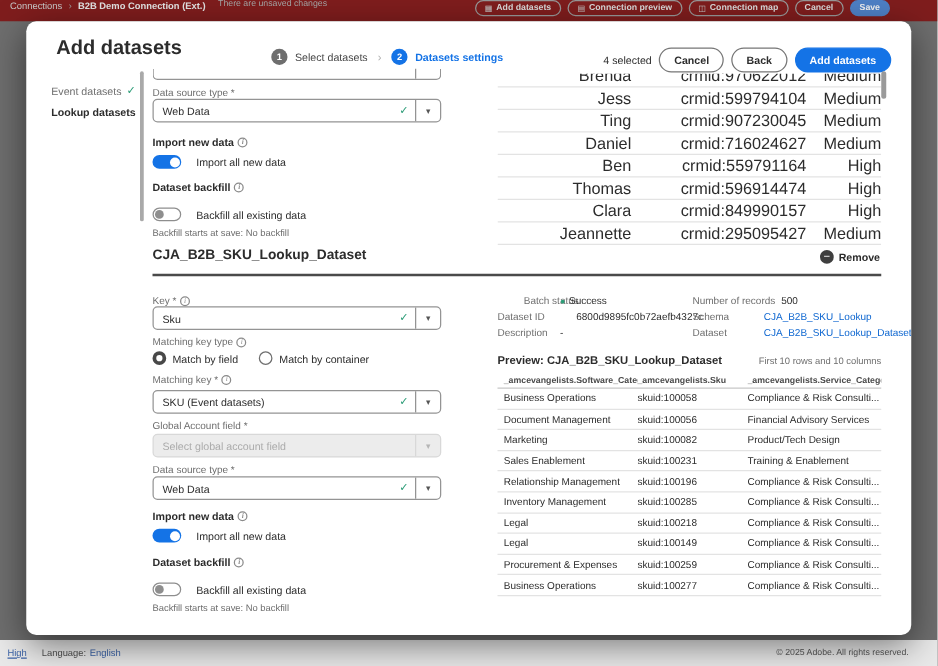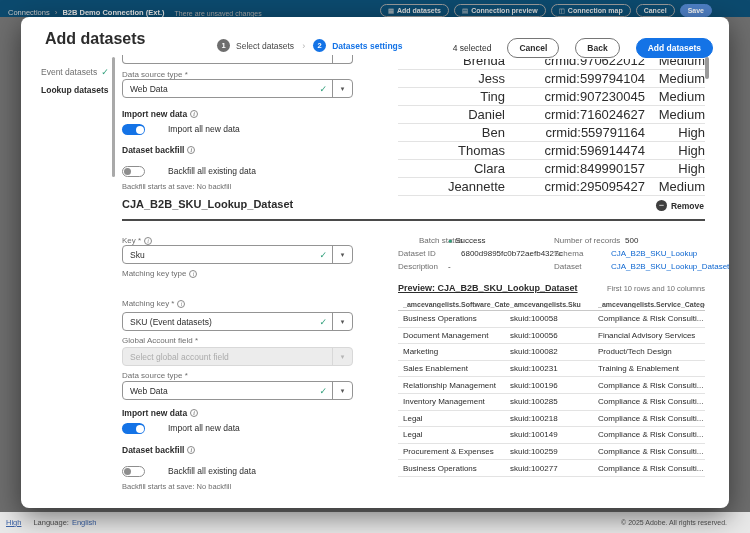--- a/index.html
+++ b/index.html
@@ -1,21 +1,21 @@
 <!DOCTYPE html>
 <html><head>
 <meta charset="utf-8">
 <style>
   *{box-sizing:border-box;margin:0;padding:0;}
   html,body{width:750px;height:533px;}
   body{position:relative;overflow:hidden;font-family:"Liberation Sans","DejaVu Sans",sans-serif;background:#6e6e6e;}
 
   
-  .topbar{position:absolute;top:0;left:0;width:750px;height:17px;background:#0c4a6e;
-          display:flex;align-items:flex-end;gap:5px;padding:0 38px 0 8px;}
+  .topbar{position:absolute;top:0;left:0;width:750px;height:17px;background:#7f1d1d;
+          display:flex;align-items:flex-start;gap:5px;padding:0 38px 0 8px;}
   .crumb{font-size:7.5px;color:#c9c9c9;}
   .crumb-sep{font-size:8px;color:#9e9e9e;}
   .crumb-current{font-size:7.5px;font-weight:bold;color:#e3e3e3;}
   .unsaved{font-size:7px;color:#a5a5a5;margin-left:5px;}
   .top-actions{margin-left:auto;display:flex;gap:5px;align-items:center;}
   .tbtn{height:13px;display:flex;align-items:center;gap:3px;padding:0 7px;border:1px solid #989898;
         border-radius:8px;font-size:7px;font-weight:bold;color:#d9d9d9;background:transparent;white-space:nowrap;}
   .tbtn .ticon{font-size:6.5px;color:#c2c2c2;}
   .tbtn.primary{background:#4e80c6;border-color:#4e80c6;color:#f2f2f2;}
 
@@ -30,21 +30,21 @@
          border-radius:8px;box-shadow:0 8px 28px rgba(0,0,0,0.5);overflow:hidden;}
   .modal-title{position:absolute;left:24px;top:13px;font-size:16px;font-weight:bold;color:#2c2c2c;}
   .stepper{position:absolute;left:196px;top:22px;display:flex;align-items:center;gap:6px;}
   .step-circle{width:13px;height:13px;border-radius:50%;display:flex;align-items:center;justify-content:center;
                font-size:7.5px;font-weight:bold;color:#fff;}
   .step-circle.done{background:#6e6e6e;}
   .step-circle.current{background:#1473e6;}
   .step-label{font-size:8.5px;color:#464646;}
   .step-label.current{color:#1473e6;font-weight:bold;}
   .step-sep{font-size:9px;color:#b0b0b0;margin:0 2px;}
-  .header-right{position:absolute;right:16px;top:21px;display:flex;align-items:center;gap:16px;}
+  .header-right{position:absolute;right:16px;top:21px;display:flex;align-items:center;gap:6px;}
   .sel-count{font-size:8.5px;color:#2c2c2c;white-space:nowrap;}
   .btn{height:20px;display:flex;align-items:center;padding:0 11px;border-radius:11px;font-size:8.5px;
        font-weight:bold;color:#2c2c2c;background:#fff;border:1.5px solid #767676;white-space:nowrap;cursor:pointer;}
   .btn.primary{background:#1473e6;border-color:#1473e6;color:#fff;}
 
   .side-item{position:absolute;display:flex;align-items:center;gap:4px;font-size:8.5px;cursor:pointer;}
   .vscroll{position:absolute;border-radius:2px;background:#a9a9a9;}
 
   .flabel{position:absolute;font-size:8px;color:#6e6e6e;display:flex;align-items:center;gap:3px;white-space:nowrap;}
   .fheading{position:absolute;font-size:8.5px;font-weight:bold;color:#2c2c2c;display:flex;align-items:center;gap:3px;white-space:nowrap;}
@@ -55,21 +55,21 @@
          display:flex;align-items:center;cursor:pointer;}
   .field .ftext{flex:1;padding:0 7px;font-size:8.5px;color:#2c2c2c;white-space:nowrap;overflow:hidden;}
   .field .fcheck{font-size:9px;color:#2d9d78;margin-right:5px;font-weight:bold;}
   .field .fdd{width:20px;align-self:stretch;border-left:1px solid #949494;display:flex;align-items:center;
               justify-content:center;font-size:7px;color:#555;}
   .field.disabled{background:#ececec;border-color:#d8d8d8;cursor:default;}
   .field.disabled .ftext{color:#ababab;}
   .field.disabled .fdd{border-left-color:#d8d8d8;color:#b5b5b5;}
   .field.partial{height:9px;border-top:none;border-radius:0 0 4px 4px;}
 
-  .toggle-row{position:absolute;display:flex;align-items:flex-start;gap:23px;}
+  .toggle-row{position:absolute;display:flex;align-items:center;gap:12px;}
   .switch{width:23px;height:11px;border-radius:6px;position:relative;cursor:pointer;flex:none;}
   .switch.on{background:#1473e6;}
   .switch.on::after{content:"";position:absolute;right:1.5px;top:1.5px;width:8px;height:8px;border-radius:50%;background:#fff;}
   .switch.off{background:#fff;border:1.5px solid #8e8e8e;}
   .switch.off::after{content:"";position:absolute;left:1px;top:1px;width:7px;height:7px;border-radius:50%;background:#8e8e8e;}
   .toggle-label{font-size:8.5px;color:#2c2c2c;white-space:nowrap;}
   .caption{position:absolute;font-size:7.5px;color:#6e6e6e;white-space:nowrap;}
 
   .radio-row{position:absolute;display:flex;align-items:center;gap:5px;font-size:8.5px;color:#2c2c2c;white-space:nowrap;}
   .radio{width:11px;height:11px;border-radius:50%;background:#fff;cursor:pointer;flex:none;}
@@ -88,21 +88,21 @@
                display:flex;align-items:center;justify-content:center;line-height:1;}
   .remove-label{font-size:8.5px;font-weight:bold;color:#2c2c2c;}
   .sec-rule{position:absolute;left:101px;top:202px;width:583px;height:2px;background:#4a4a4a;}
 
   .ilabel{position:absolute;font-size:8px;color:#6e6e6e;white-space:nowrap;}
   .ivalue{position:absolute;font-size:8px;color:#2c2c2c;white-space:nowrap;}
   .ilink{position:absolute;font-size:8px;color:#0d66d0;white-space:nowrap;cursor:pointer;}
   .status-dot{color:#2d9d78;font-size:7px;margin-right:3px;}
 
   .preview-head{position:absolute;left:377px;top:266px;width:307px;display:flex;align-items:baseline;}
-  .preview-title{font-size:9px;font-weight:bold;color:#2c2c2c;white-space:nowrap;text-decoration:underline;}
+  .preview-title{font-size:9px;font-weight:bold;color:#2c2c2c;white-space:nowrap;}
   .preview-meta{margin-left:auto;font-size:7.5px;color:#6e6e6e;white-space:nowrap;}
   .ptable{position:absolute;left:377px;top:281px;width:307px;}
   .phrow{display:flex;align-items:center;height:13px;border-bottom:1px solid #c8c8c8;font-size:7px;font-weight:bold;color:#4b4b4b;}
   .prow{display:flex;align-items:center;height:16.6px;border-bottom:1px solid #e3e3e3;font-size:8px;color:#2c2c2c;}
   .pc1{width:112px;padding-left:5px;white-space:nowrap;overflow:hidden;}
   .pc2{width:88px;white-space:nowrap;overflow:hidden;}
   .pc3{flex:1;white-space:nowrap;overflow:hidden;}
 </style>
 </head>
 <body>
@@ -269,20 +269,26 @@
   <div class="field" style="left:101px;top:228px;">
     <span class="ftext">Sku</span>
     <span class="fcheck">✓</span>
     <span class="fdd">▾</span>
   </div>
 
   <div class="flabel" style="left:101px;top:252px;">
     <span>Matching key type</span>
     <span class="info-icon">i</span>
   </div>
+  <div class="radio-row" style="left:101px;top:264px;">
+    <span class="radio sel"></span>
+    <span>Match by field</span>
+    <span class="radio unsel" style="margin-left:12px;"></span>
+    <span>Match by container</span>
+  </div>
 
   <div class="flabel" style="left:101px;top:282px;">
     <span>Matching key *</span>
     <span class="info-icon">i</span>
   </div>
   <div class="field" style="left:101px;top:295px;">
     <span class="ftext">SKU (Event datasets)</span>
     <span class="fcheck">✓</span>
     <span class="fdd">▾</span>
   </div>

